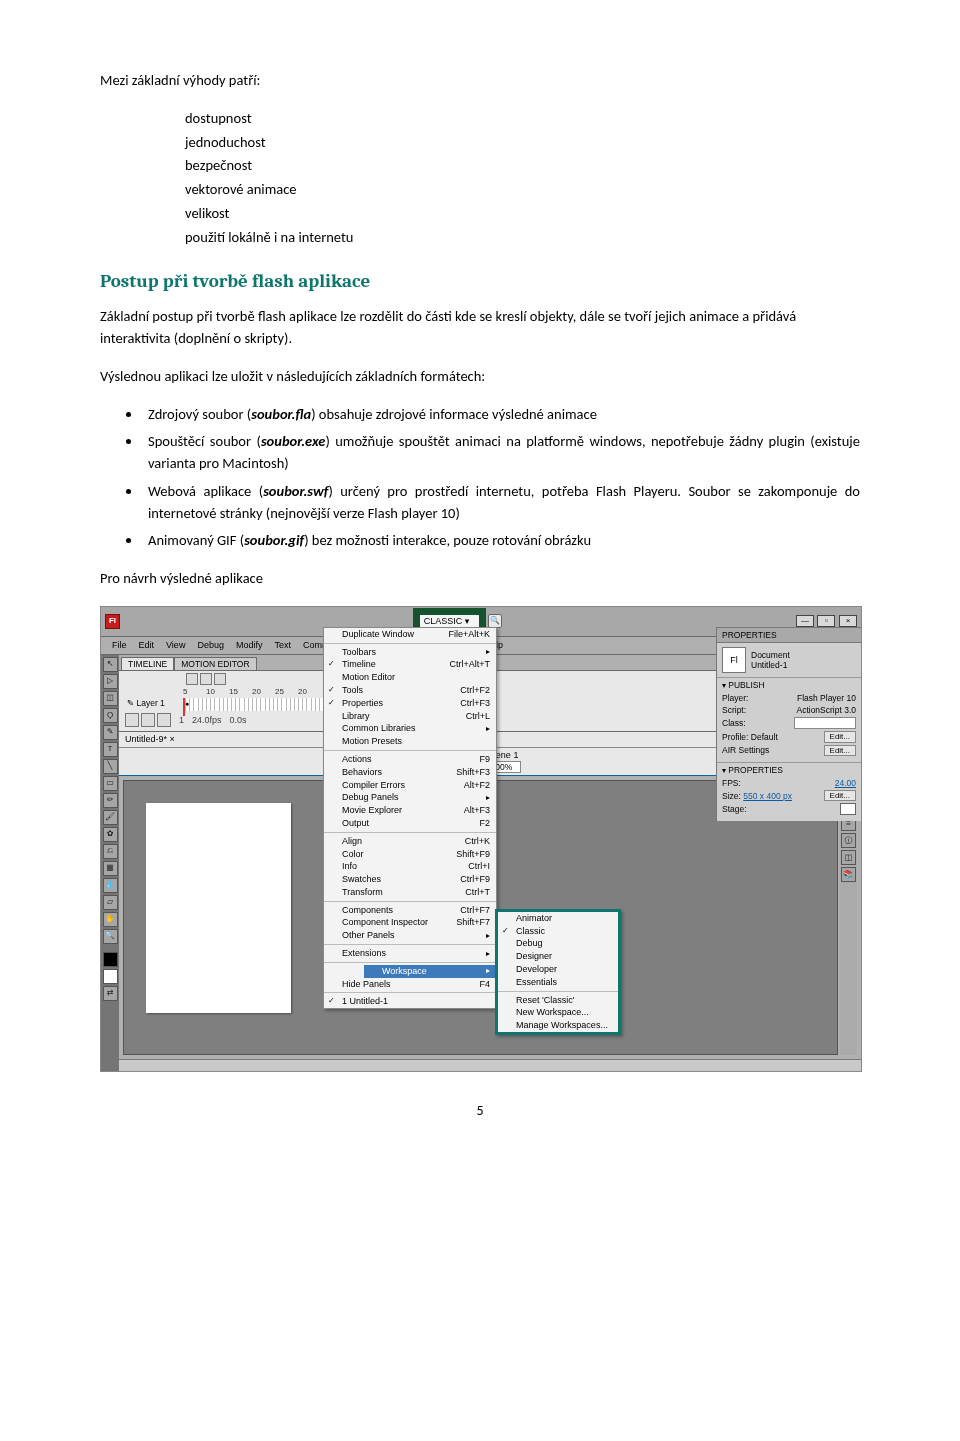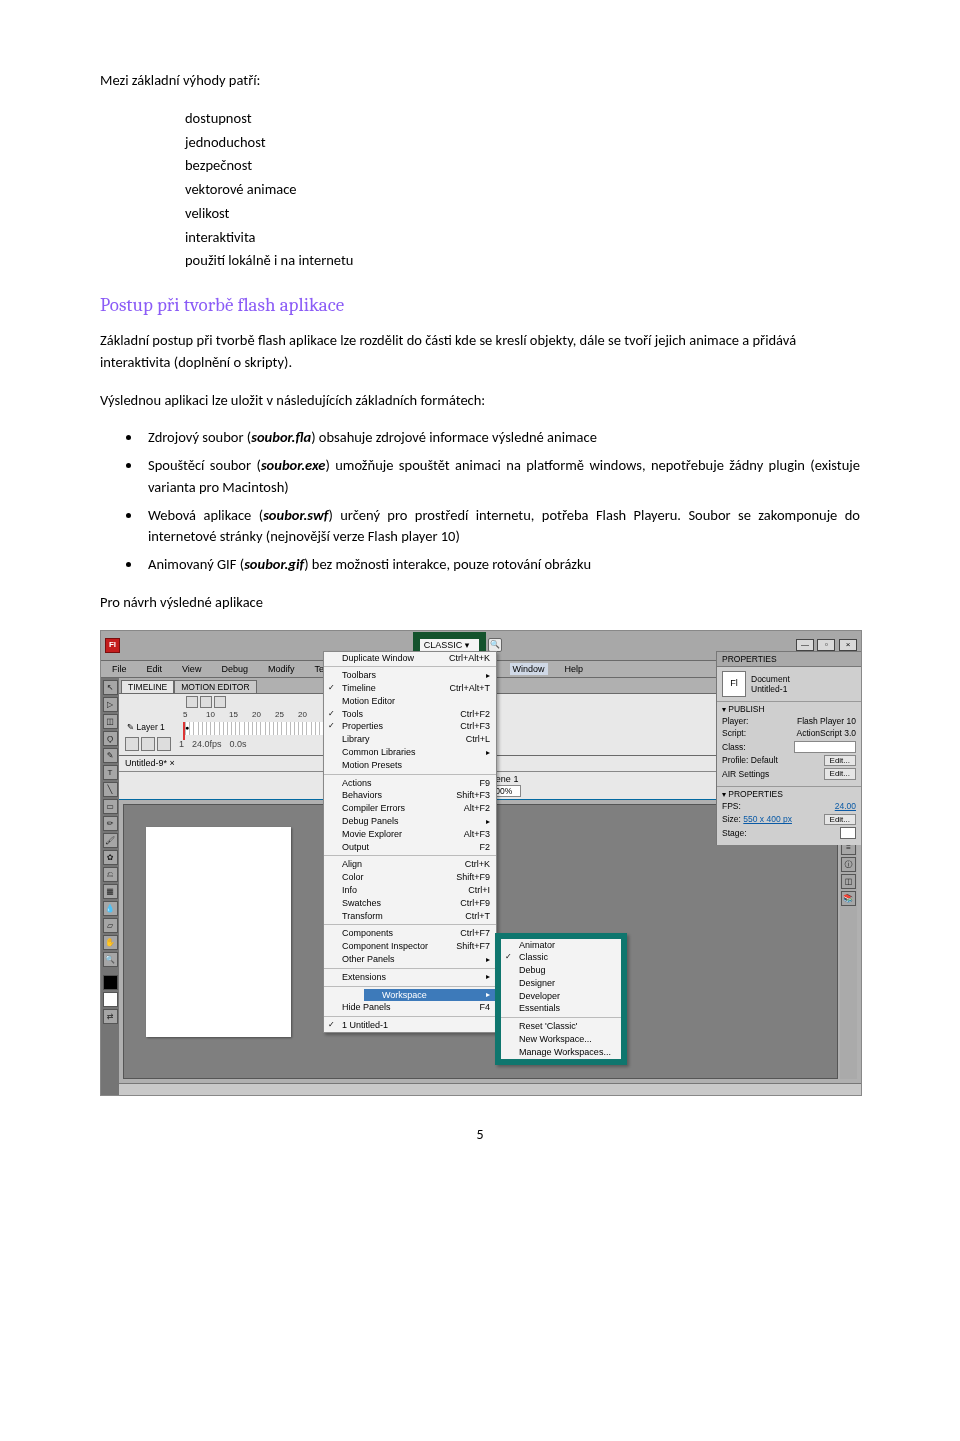--- a/index.html
+++ b/index.html
@@ -9,23 +9,23 @@
     background: #fff;
     margin: 0;
     padding: 70px 100px 40px 100px;
     width: 960px;
     box-sizing: border-box;
   }
   p { margin: 0 0 4px 0; line-height: 1.5; }
   .indent-list { margin: 8px 0 18px 85px; }
   .indent-list p { margin: 0 0 2px 0; }
   h2 {
-    color: #8b5cf6;
+    color: #0f766e;
     font-family: Cambria, Georgia, serif;
-    font-weight: normal;
+    font-weight: bold;
     font-size: 19px;
     margin: 22px 0 14px 0;
   }
   .body-text { margin: 0 0 16px 0; text-align: left; line-height: 1.5; }
   ul.bullets { margin: 0 0 16px 0; padding-left: 42px; }
   ul.bullets li { margin: 0 0 6px 0; line-height: 1.5; padding-left: 6px; text-align: justify; }
   .ital-bold { font-style: italic; font-weight: bold; }
   .pagefoot { text-align: center; margin-top: 30px; font-size: 14px; }
 
   
@@ -58,21 +58,21 @@
     background:#f5f5f5; border:7px solid #14532d; padding:0 10px 0 4px;
     height:13px; font-size:9px; line-height:13px;
   }
   .search-icon { width:12px; height:12px; border:1px solid #666; background:#eaeaea;
     border-radius:2px; display:flex; align-items:center; justify-content:center; font-size:8px;}
   .win-ctrls span {
     display:inline-block; width:16px; height:10px; border:1px solid #444;
     background:#d9d9d9; margin-left:1px; font-size:8px; text-align:center; line-height:10px;
   }
   .menubar {
-    display:flex; gap:14px; padding:2px 8px;
+    display:flex; gap:6px; padding:2px 8px;
     background:#b0b0b0; border-bottom:1px solid #6a6a6a;
   }
   .menubar span { padding:1px 3px; }
 
   .work-row { display:flex; }
   .leftcol { width:18px; background:#757575; display:flex; flex-direction:column; gap:2px; align-items:center; padding:2px 0; }
   .leftcol .ic, .righticons .ic {
     width:13px; height:13px; background:#a6a6a6; border:1px solid #555;
     display:flex; align-items:center; justify-content:center; font-size:8px; color:#222;
   }
@@ -123,21 +123,21 @@
     font-size:9px;
   }
   .dropdown .mi { display:flex; justify-content:space-between; align-items:center; padding:1px 6px 1px 18px; position:relative;}
   .dropdown .mi.check::before { content:"✓"; position:absolute; left:4px; top:1px; font-size:8px;}
   .dropdown .mi.hl { background:#3d7aba; color:#fff;margin-left:40px;}
   .dropdown .mi .arr { font-size:8px; }
   .dropdown hr { border:none; border-top:1px solid #bbb; margin:2px 0;}
 
   .submenu {
     position:absolute; left:394px; top:302px; width:120px;
-    background:#f3f3f3; border:6px solid #0f766e; box-shadow:2px 2px 3px rgba(0,0,0,.3);
+    background:#f3f3f3; border:3px solid #0f766e; box-shadow:2px 2px 3px rgba(0,0,0,.3);
     font-size:9px;
   }
   .submenu .mi { padding:1px 6px 1px 18px; position:relative;}
   .submenu .mi.check::before { content:"✓"; position:absolute; left:4px; top:1px; font-size:8px;}
 
   
   .props {
     position:absolute; right:0; top:20px; width:144px;
     background:#cfcfcf; border-left:1px solid #777; border-top:1px solid #777;
     font-size:8.5px;
@@ -155,21 +155,20 @@
 <body>
 
 <p class="body-text">Mezi základní výhody patří:</p>
 
 <div class="indent-list">
   <p>dostupnost</p>
   <p>jednoduchost</p>
   <p>bezpečnost</p>
   <p>vektorové animace</p>
   <p>velikost</p>
-  <p>interaktivita</p>
   <p>použití lokálně i na internetu</p>
 </div>
 
 <h2>Postup při tvorbě flash aplikace</h2>
 
 <p class="body-text">Základní postup při tvorbě flash aplikace lze rozdělit do části kde se kreslí objekty, dále se tvoří jejich animace a přidává interaktivita (doplnění o skripty).</p>
 <p class="body-text">Výslednou aplikaci lze uložit v následujících základních formátech:</p>
 
 <ul class="bullets">
   <li>
@@ -381,21 +380,21 @@
           <div class="ic">📚</div>
         </div>
       </div>
       <div class="scroll-h"></div>
     </div>
   </div>
 
   <div class="dropdown" id="dd">
       <div class="mi">
         <span>Duplicate Window</span>
-        <span>Ctrl+Alt+K</span>
+        <span>File+Alt+K</span>
       </div>
       <hr>
       <div class="mi">
         <span>Toolbars</span>
         <span class="arr">▸</span>
       </div>
       <div class="mi check">
         <span>Timeline</span>
         <span>Ctrl+Alt+T</span>
       </div>

